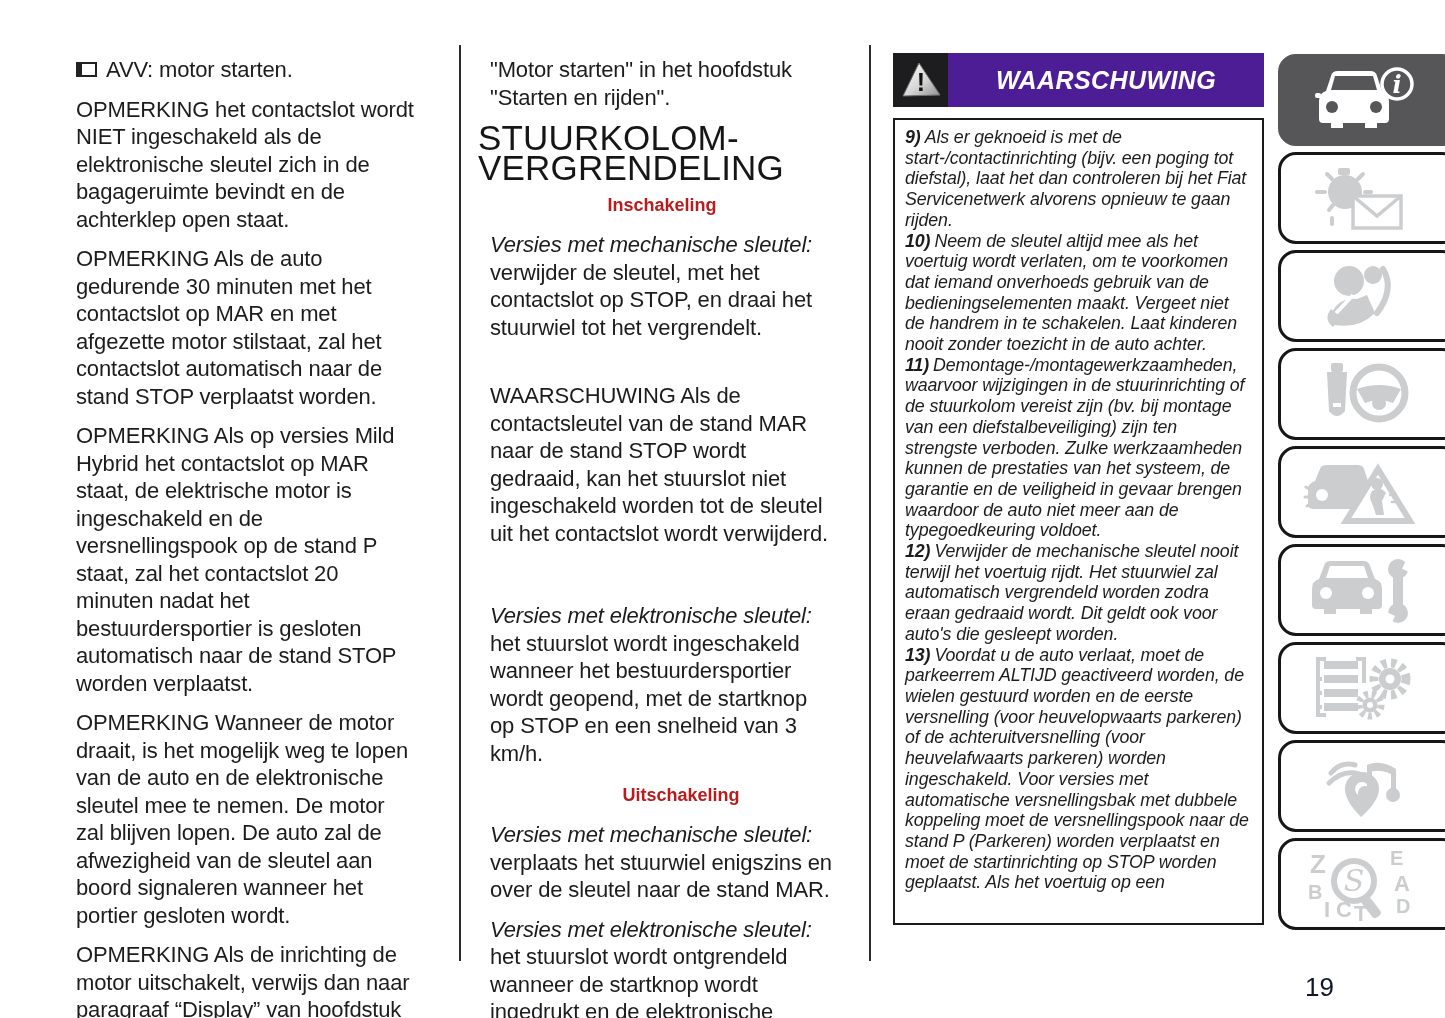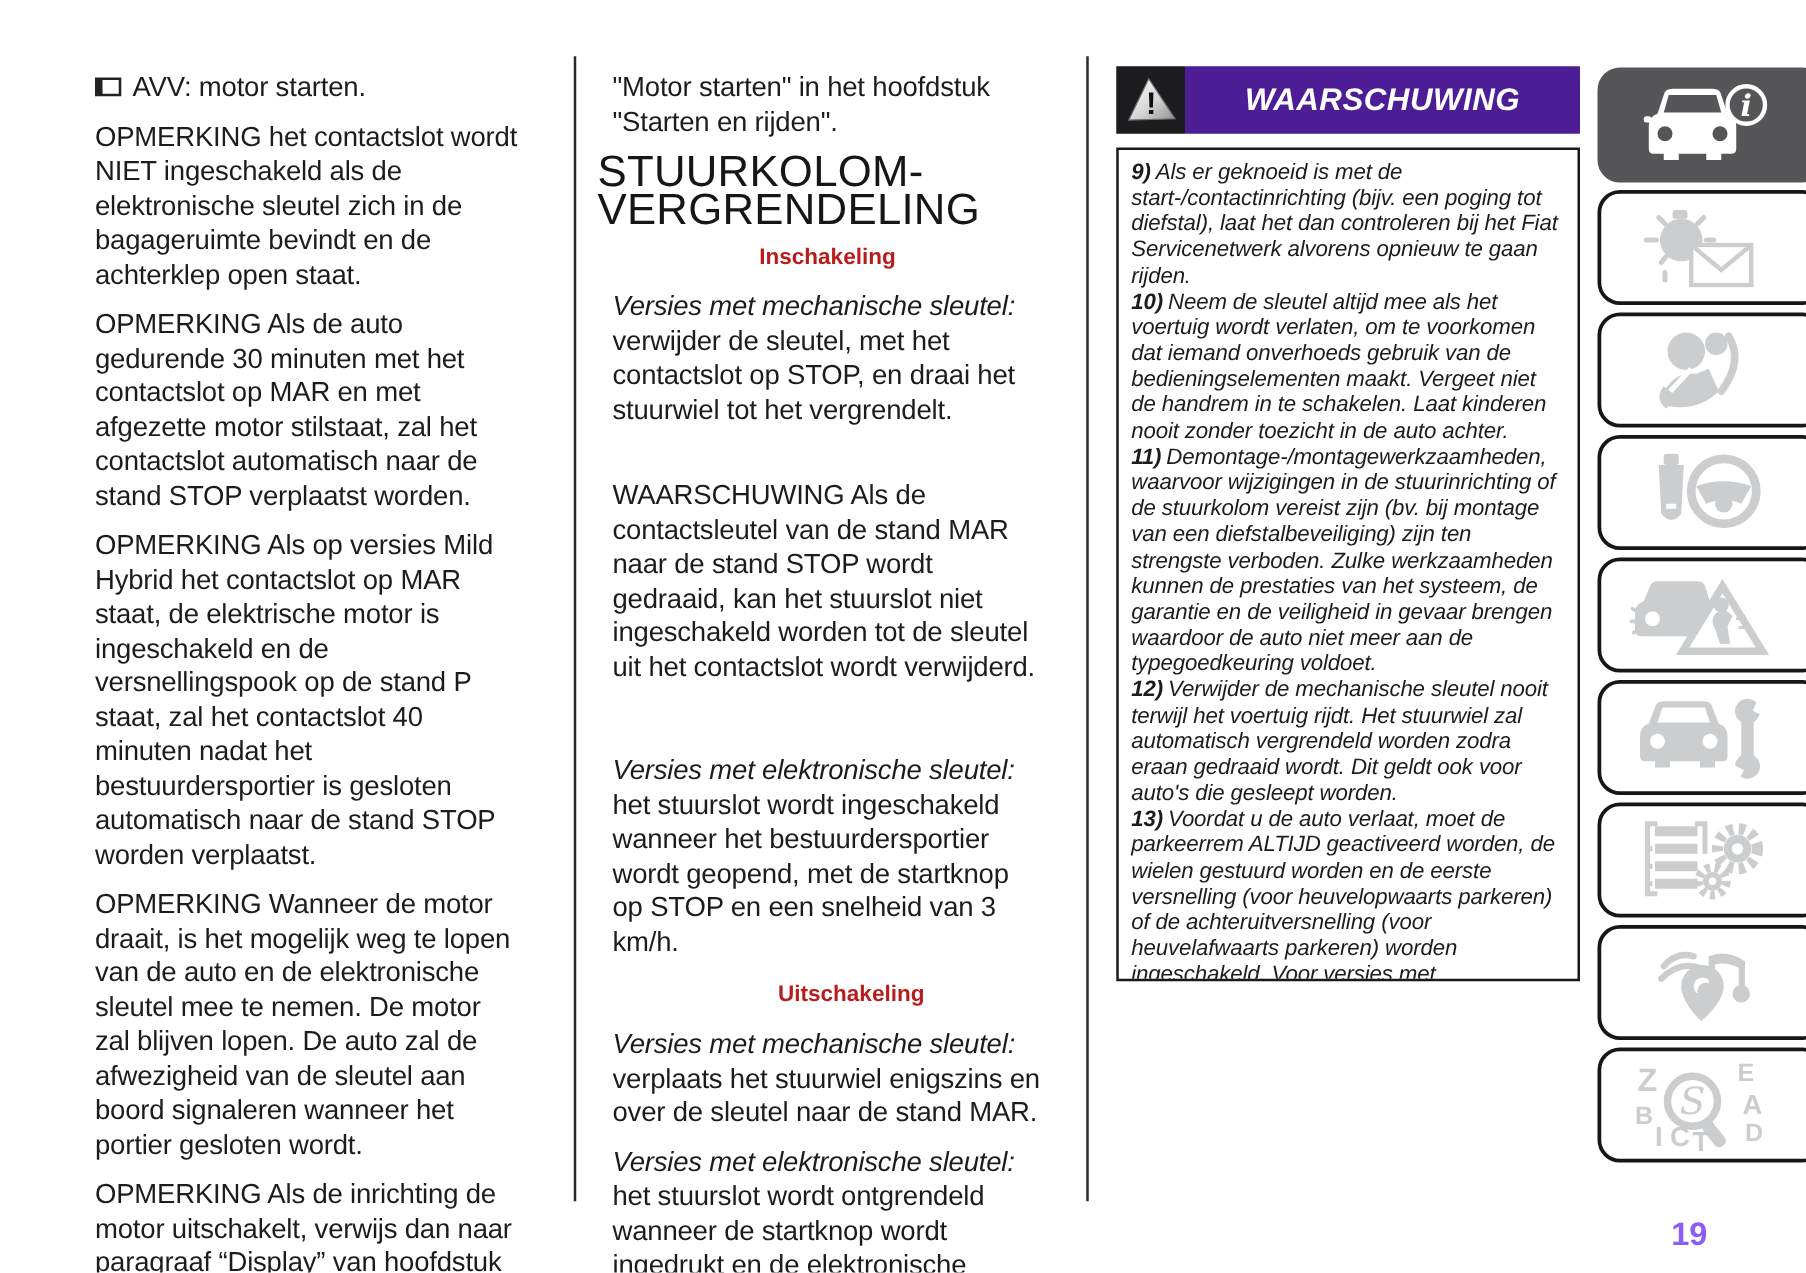--- a/index.html
+++ b/index.html
@@ -48,52 +48,52 @@
     width:55px;background:#1d1d1f;
     display:flex;align-items:center;justify-content:center;flex:0 0 55px;
   }
   .warning-header .bar{
     flex:1;background:#4c1d95;color:#ffffff;
     font-style:italic;font-weight:bold;font-size:25px;letter-spacing:0.4px;
     display:flex;align-items:center;justify-content:center;
   }
   .warning-body{
     margin-top:11px;border:2px solid #1a1a1a;
-    box-sizing:border-box;height:667px;overflow:hidden;
+    box-sizing:border-box;height:807px;overflow:hidden;
     padding:7px 9px 8px 10px;
     font-style:italic;font-size:17.8px;line-height:20.7px;letter-spacing:-0.1px;
   }
   .warning-body p{margin:0;}
   .warning-body .num{font-weight:bold;margin-right:4px;}
 
   
   .tile{
     position:absolute;left:1278px;width:182px;height:92px;
     border-radius:18px;background:#ffffff;border:3px solid #161616;
     box-sizing:border-box;
     display:flex;align-items:center;justify-content:center;
     padding-right:16px;
   }
   .tile.active{background:#565659;border-color:#565659;}
 
   .page-number{
-    position:absolute;left:1337px;top:972px;
-    font-size:26px;font-weight:bold;color:#8b5cf6;
+    position:absolute;left:1305px;top:972px;
+    font-size:26px;font-weight:normal;color:#0f172a;
   }
 </style>
 </head>
 <body>
 
 <div class="page">
 
   <div class="col col-left">
     <p class="body-p"><span class="box-marker"></span><span>AVV: motor starten.</span></p>
     <p class="body-p">OPMERKING het contactslot wordt NIET ingeschakeld als de elektronische sleutel zich in de bagageruimte bevindt en de achterklep open staat.</p>
     <p class="body-p">OPMERKING Als de auto gedurende 30 minuten met het contactslot op MAR en met afgezette motor stilstaat, zal het contactslot automatisch naar de stand STOP verplaatst worden.</p>
-    <p class="body-p">OPMERKING Als op versies Mild Hybrid het contactslot op MAR staat, de elektrische motor is ingeschakeld en de versnellingspook op de stand P staat, zal het contactslot 40 minuten nadat het bestuurdersportier is gesloten automatisch naar de stand STOP worden verplaatst.</p>
+    <p class="body-p">OPMERKING Als op versies Mild Hybrid het contactslot op MAR staat, de elektrische motor is ingeschakeld en de versnellingspook op de stand P staat, zal het contactslot 20 minuten nadat het bestuurdersportier is gesloten automatisch naar de stand STOP worden verplaatst.</p>
     <p class="body-p">OPMERKING Wanneer de motor draait, is het mogelijk weg te lopen van de auto en de elektronische sleutel mee te nemen. De motor zal blijven lopen. De auto zal de afwezigheid van de sleutel aan boord signaleren wanneer het portier gesloten wordt.</p>
     <p class="body-p">OPMERKING Als de inrichting de motor uitschakelt, verwijs dan naar paragraaf “Display” van hoofdstuk “Kennismaken met het instrumentenpaneel”, indien aanwezig, en neem zo spoedig mogelijk contact op met een dealer van het Fiat Servicenetwerk. Zie voor meer informatie over het starten van de motor de beschrijving in de paragraaf</p>
   </div>
 
   <div class="vdivider d1"></div>
 
   <div class="col col-mid">
     <p class="body-p">"Motor starten" in het hoofdstuk "Starten en rijden".</p>
     <div class="section-title">
       <div>STUURKOLOM-</div>

